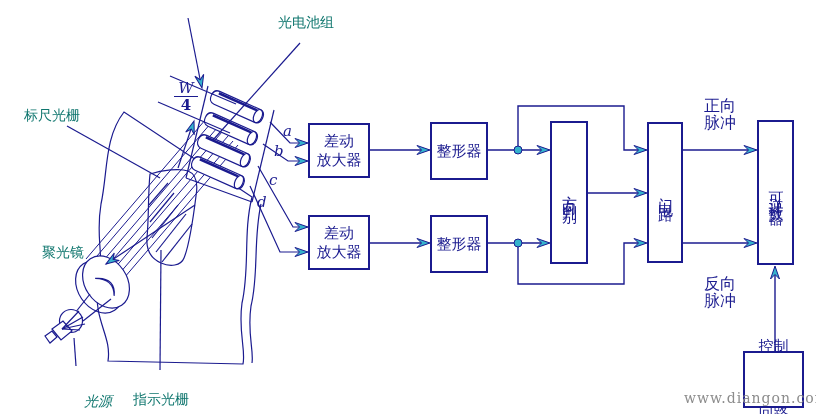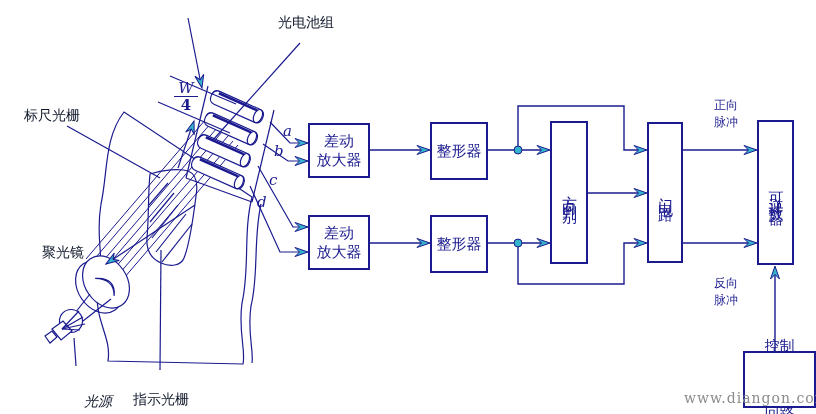--- a/index.html
+++ b/index.html
@@ -3,22 +3,22 @@
 <meta charset="utf-8">
 <style>
   html,body{margin:0;padding:0;background:#fff;}
   #stage{position:relative;width:816px;height:414px;background:#ffffff;overflow:hidden;
          font-family:"DejaVu Sans","Liberation Sans",sans-serif;color:#1b1b8f;}
   #lineart{position:absolute;left:0;top:0;}
   .box{position:absolute;border:2px solid #1b1b8f;background:#ffffff;box-sizing:border-box;
        display:flex;flex-direction:column;align-items:center;justify-content:center;
        font-size:15px;line-height:19px;text-align:center;color:#1b1b8f;}
   .vbox span{writing-mode:vertical-rl;text-orientation:upright;letter-spacing:5px;font-size:15px;}
-  .lbl{position:absolute;font-size:14px;white-space:nowrap;color:#0f172a;}
-  .pulse{position:absolute;width:34px;text-align:right;font-size:12px;line-height:17px;color:#1b1b8f;}
+  .lbl{position:absolute;font-size:14px;white-space:nowrap;color:#0f766e;}
+  .pulse{position:absolute;width:34px;text-align:left;font-size:16px;line-height:17px;color:#1b1b8f;}
   .sig{position:absolute;font-family:"DejaVu Serif","Liberation Serif",serif;
        font-style:italic;font-size:15px;color:#1b1b8f;}
   .frac{position:absolute;left:174px;top:80px;width:24px;text-align:center;color:#1b1b8f;
         font-family:"DejaVu Serif","Liberation Serif",serif;}
   .frac .num{font-style:italic;font-size:15px;line-height:16px;border-bottom:1.5px solid #1b1b8f;display:block;}
   .frac .den{font-weight:bold;font-size:15px;line-height:17px;display:block;}
   .wm{position:absolute;left:684px;top:390px;font-family:"DejaVu Serif","Liberation Serif",serif;
       font-size:14px;letter-spacing:1px;color:#8c8c8c;z-index:5;}
 </style>
 </head>
@@ -183,21 +183,21 @@
   </div>
   <div class="box vbox" style="left:550px;top:121px;width:38px;height:143px;">
     <span>方向判别</span>
   </div>
   <div class="box vbox" style="left:647px;top:122px;width:36px;height:141px;">
     <span>门电路</span>
   </div>
   <div class="box vbox" style="left:757px;top:120px;width:37px;height:145px;">
     <span>可逆计数器</span>
   </div>
-  <div class="box" style="left:743px;top:351px;width:73px;height:57px;gap:48px;">
+  <div class="box" style="left:743px;top:351px;width:61px;height:57px;gap:48px;">
     <span>控制</span>
     <span>回路</span>
   </div>
 
   <div class="lbl" style="left:24px;top:101px;margin-top:6px;">标尺光栅</div>
   <div class="lbl" style="left:278px;top:14px;">光电池组</div>
   <div class="lbl" style="left:42px;top:244px;">聚光镜</div>
   <div class="lbl" style="left:84px;top:393px;font-style:italic;">光源</div>
   <div class="lbl" style="left:133px;top:371px;margin-top:20px;">指示光栅</div>
 

